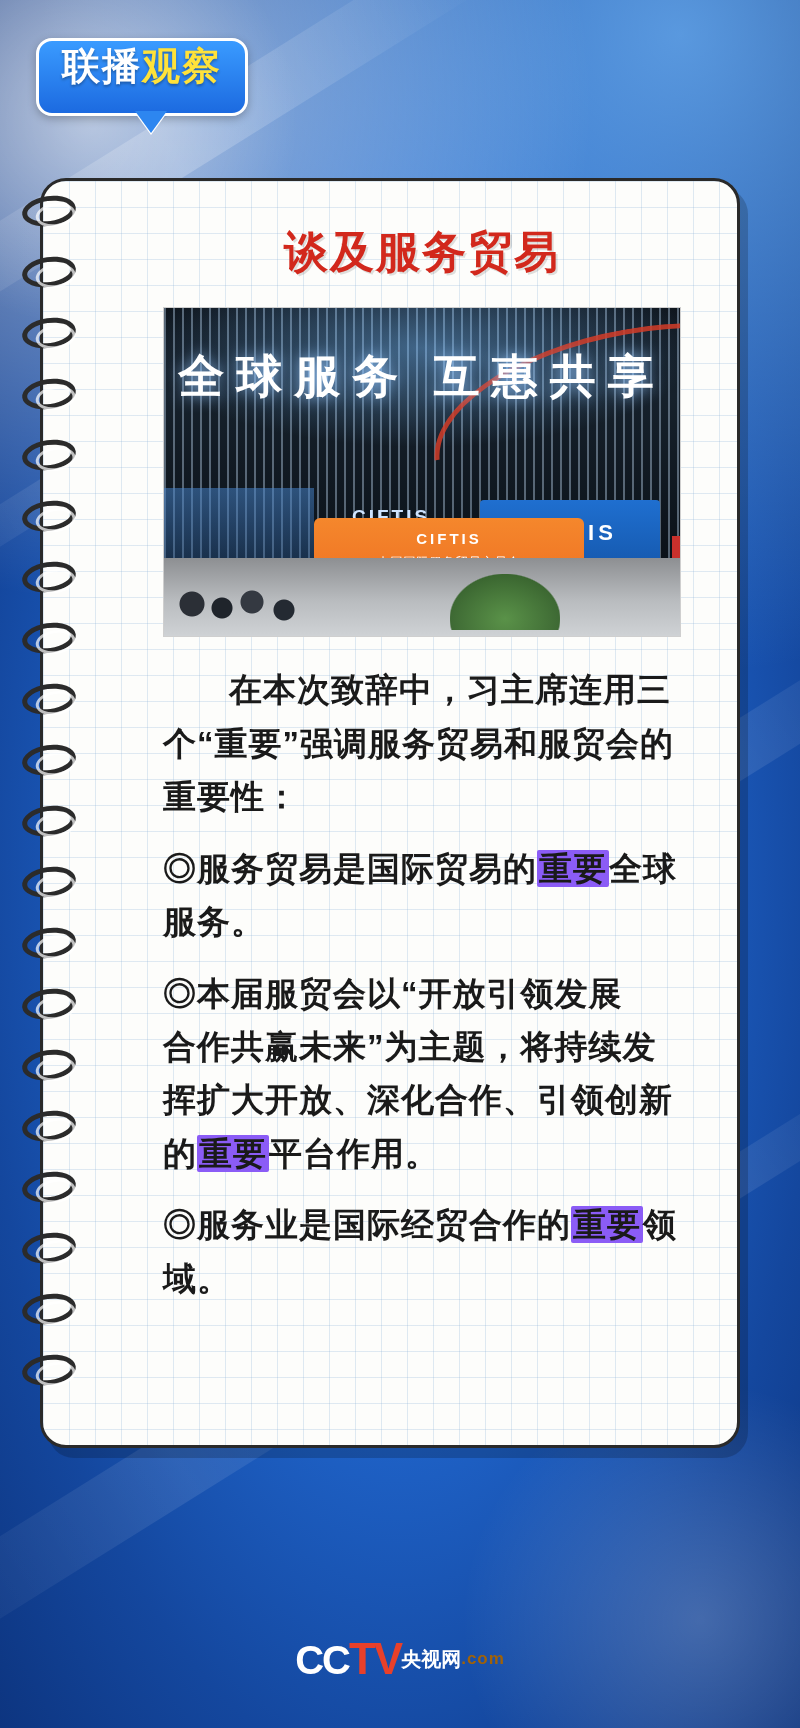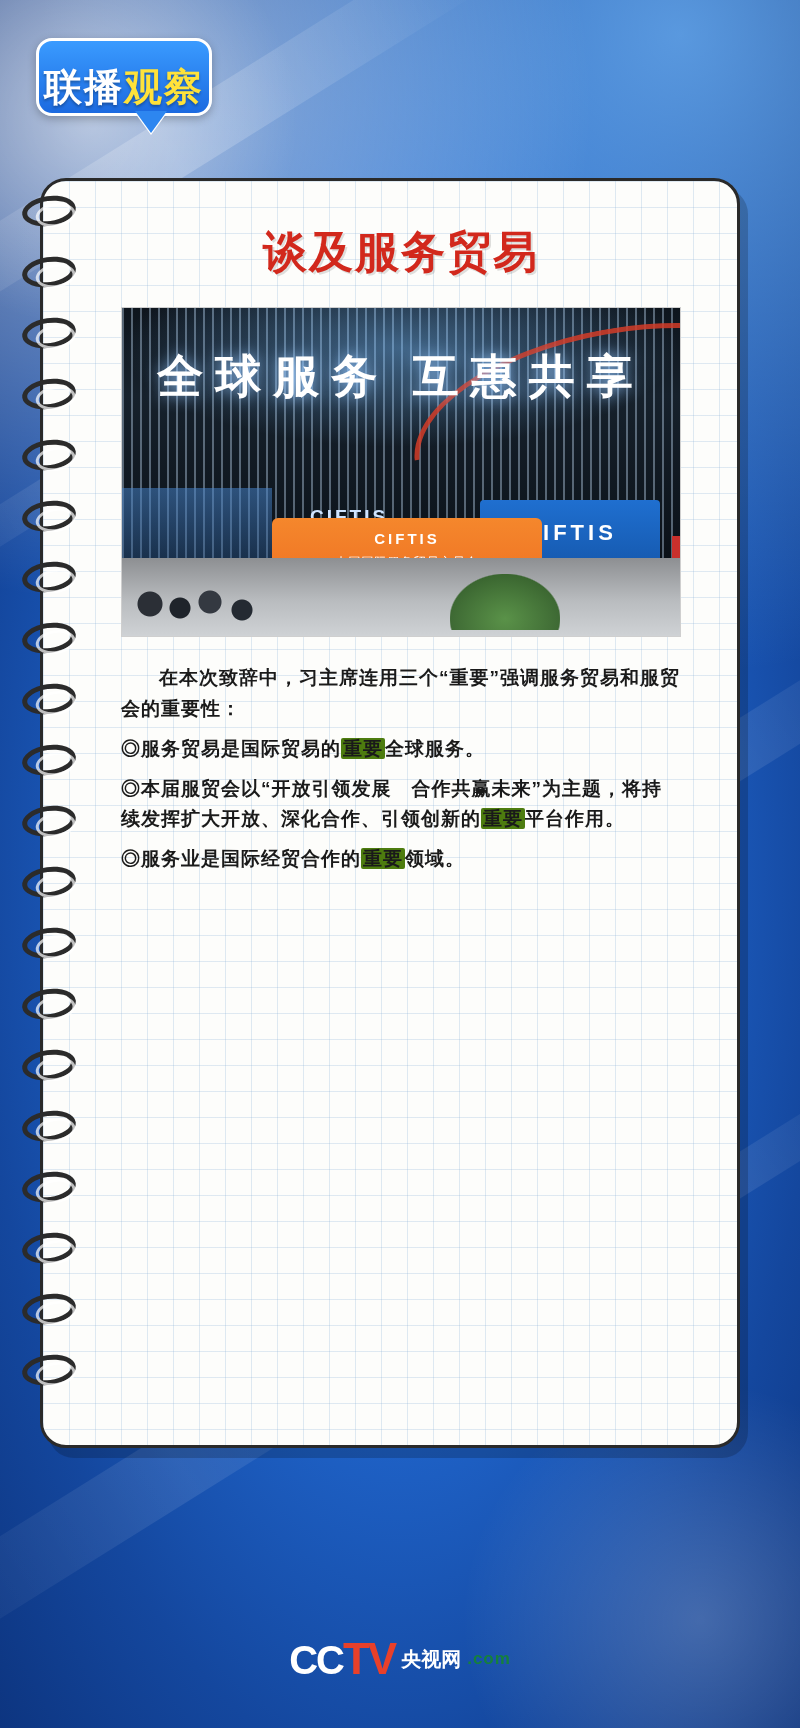--- a/index.html
+++ b/index.html
@@ -35,27 +35,27 @@
   .g1 { left:-120px; top:-90px; width:420px; height:420px; }
   .g2 { right:-140px; top:1380px; width:480px; height:480px; opacity:.6; }
 
   
   .logo-badge {
     position:absolute; left:36px; top:38px;
     width:226px; height:92px;
     z-index:6;
   }
   .logo-bubble {
-    width:176px; height:78px;
+    width:212px; height:78px;
     background:linear-gradient(180deg,#3a9bff 0%, #1c6ae0 100%);
     border:3px solid #ffffff;
     border-radius:16px;
     position:relative;
     box-shadow:0 3px 8px rgba(0,0,0,.25);
-    display:flex; align-items:flex-end; justify-content:center;
+    display:flex; align-items:flex-start; justify-content:center;
   }
   .logo-bubble:after {
     content:""; position:absolute;
     left:96px; bottom:-20px;
     width:0; height:0;
     border-left:16px solid transparent;
     border-right:16px solid transparent;
     border-top:22px solid #2d86f0;
     filter:drop-shadow(0 2px 0 #fff);
   }
@@ -82,21 +82,21 @@
   .grid-bg {
     position:absolute; inset:0;
     background-image:
       linear-gradient(to right, rgba(150,185,220,.30) 1px, transparent 1px),
       linear-gradient(to bottom, rgba(150,185,220,.30) 1px, transparent 1px);
     background-size:26px 26px;
     pointer-events:none;
   }
   .card-inner {
     position:relative;
-    padding:44px 56px 30px 78px;
+    padding:44px 56px 30px 120px;
     height:100%;
   }
 
   
   .rings { position:absolute; left:22px; top:196px; width:70px; height:1240px; z-index:7; }
   .ring {
     position:absolute; left:0;
     width:54px; height:30px;
     border:5px solid #2b2b2b;
     border-radius:50%;
@@ -230,52 +230,52 @@
     background:linear-gradient(180deg, rgba(70,130,200,.55), rgba(30,70,120,.35));
   }
   .ph-redline {
     position:absolute; right:0; top:228px; width:8px; height:90px;
     background:#c9302c;
   }
 
   
   .para {
     color:#1a1a1a;
-    font-size:19px;
+    font-size:33px;
     line-height:1.62;
     letter-spacing:1px;
-    margin-bottom:9px;
+    margin-bottom:18px;
     font-family:"Liberation Sans", sans-serif;
     font-weight:bold;
   }
   .para.indent { text-indent:2em; }
   .hl {
-    background:#4d7c0f;
+    background:#8b5cf6;
     padding:0 2px;
     border-radius:2px;
   }
 
   
   .footer {
     position:absolute;
     left:0; right:0; bottom:44px;
     text-align:center;
     z-index:6;
   }
   .cctv-wrap {
-    display:inline-flex; align-items:center; gap:6px;
+    display:inline-flex; align-items:center; gap:0;
   }
   .cctv-mark {
     font-size:40px; font-weight:bold; color:#ffffff;
     letter-spacing:-2px;
     font-family:"Liberation Sans", sans-serif;
   }
   .cctv-red { color:#e8402a; font-size:44px; }
   .cctv-cn { color:#ffffff; font-size:20px; font-weight:bold; line-height:1.05; text-align:left; }
-  .cctv-com { color:#15803d; font-size:17px; font-weight:bold; letter-spacing:1px; }
+  .cctv-com { color:#a16207; font-size:17px; font-weight:bold; letter-spacing:1px; }
 </style>
 </head>
 <body>
 
 <div class="glow g1"></div>
 <div class="glow g2"></div>
 <div class="streak s1"></div>
 <div class="streak s2"></div>
 <div class="streak s3"></div>
 <div class="streak s4"></div>

